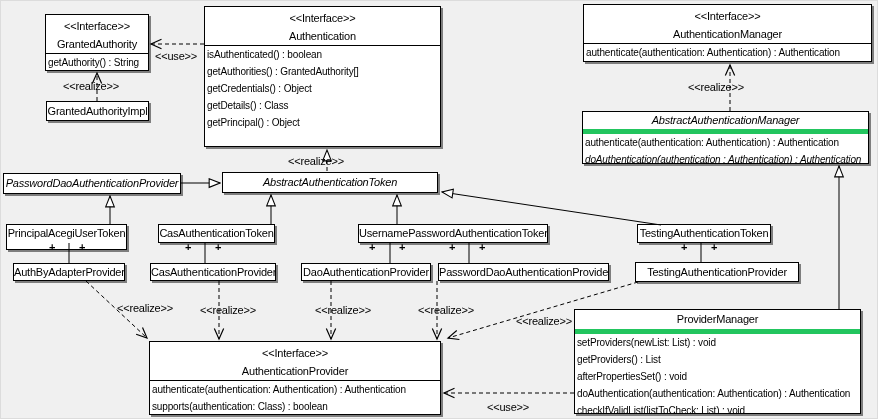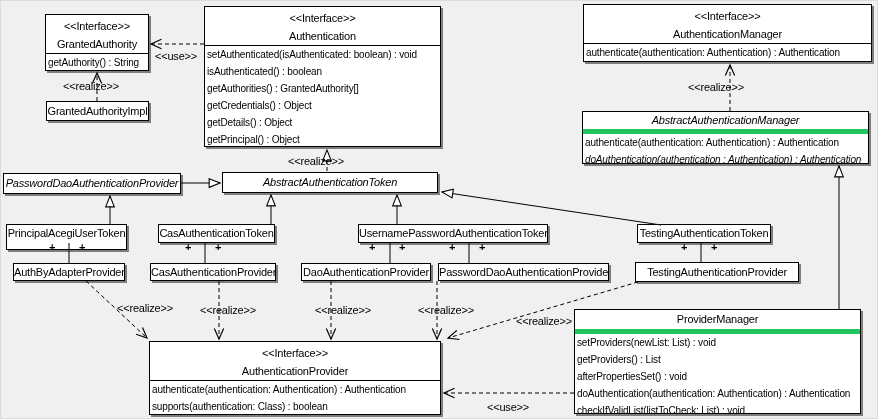--- a/index.html
+++ b/index.html
@@ -48,25 +48,24 @@
   <div class="cls simple" style="left:45px;top:100px;width:103px;height:20px;">
     <div class="nm" style="line-height:18px;">GrantedAuthorityImpl</div>
   </div>
 
   <div class="cls" style="left:203px;top:5px;width:237px;height:141px;">
     <div class="hd">
       <div class="st">&lt;&lt;Interface&gt;&gt;</div>
       <div class="nm">Authentication</div>
     </div>
     <div class="ms">
-      <div class="m">setAuthenticated(isAuthenticated: boolean) : void</div>
       <div class="m">isAuthenticated() : boolean</div>
       <div class="m">getAuthorities() : GrantedAuthority[]</div>
       <div class="m">getCredentials() : Object</div>
-      <div class="m">getDetails() : Object</div>
+      <div class="m">getDetails() : Class</div>
       <div class="m">getPrincipal() : Object</div>
     </div>
   </div>
 
   <div class="cls" style="left:582px;top:3px;width:289px;height:58px;">
     <div class="hd">
       <div class="st">&lt;&lt;Interface&gt;&gt;</div>
       <div class="nm">AuthenticationManager</div>
     </div>
     <div class="ms">

